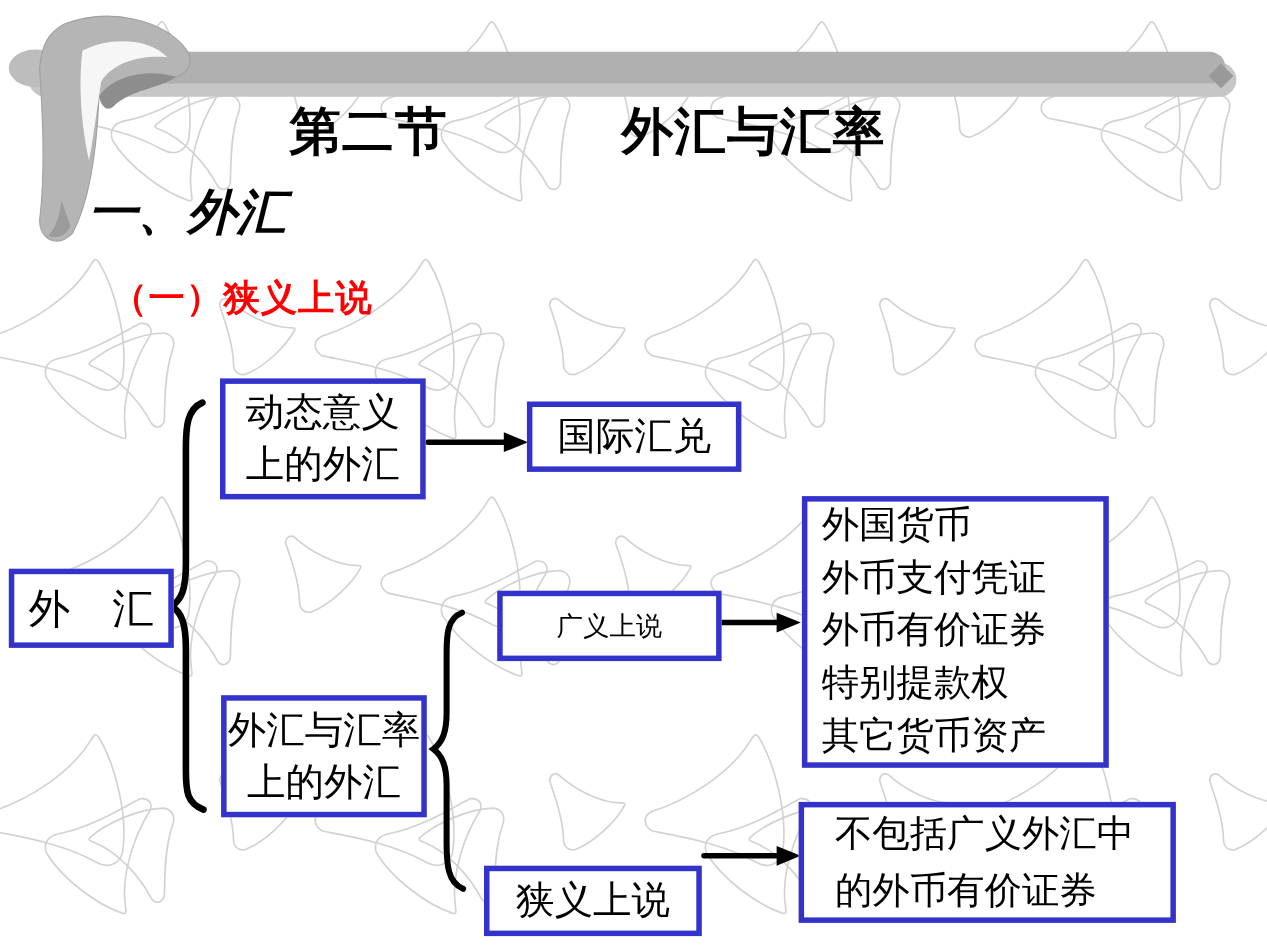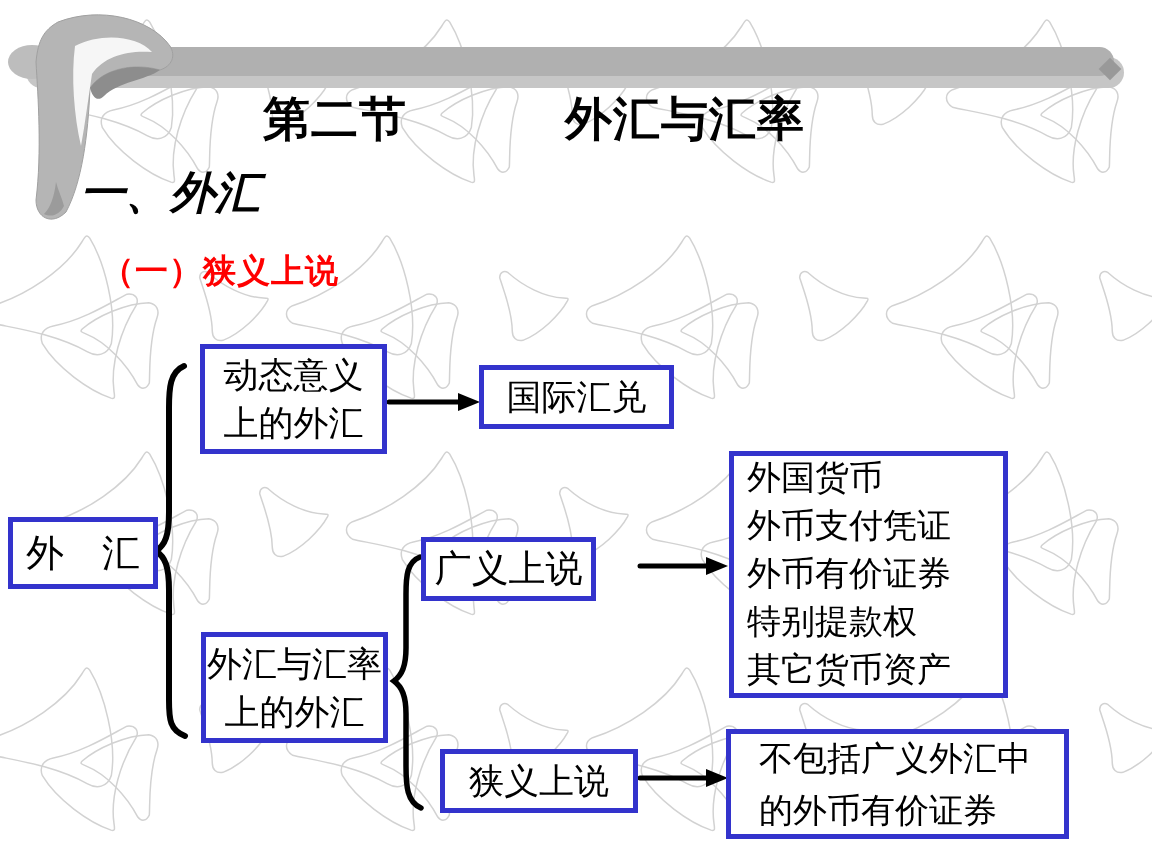--- a/index.html
+++ b/index.html
@@ -26,22 +26,22 @@
   .box { position:absolute; box-sizing:border-box; border:5px solid #3333cc;
     background:#ffffff; display:flex; flex-direction:column; justify-content:center;
     align-items:center; text-align:center; font-family:"DejaVu Serif", serif;
     color:#000; white-space:nowrap; }
   .box div { line-height:48px; }
 
   .box.root        { left:8px;   top:517px; width:150px; height:72px;  font-size:38px; }
   .box.dyn         { left:200px; top:344px; width:187px; height:110px; font-size:35px; }
   .box.intl        { left:479px; top:365px; width:195px; height:64px;  font-size:35px; }
   .box.stat        { left:201px; top:632px; width:187px; height:111px; font-size:35px; }
-  .box.broad       { left:421px; top:537px; width:175px; height:64px;  font-size:37px; }
-  .box.narrow      { left:440px; top:749px; width:198px; height:64px;  font-size:35px; }
+  .box.broad       { left:452px; top:537px; width:204px; height:64px;  font-size:24px; }
+  .box.narrow      { left:440px; top:787px; width:198px; height:64px;  font-size:35px; }
   .box.bigright    { left:729px; top:451px; width:279px; height:247px; font-size:34px;
                      align-items:flex-start; justify-content:flex-end;
                      padding:2px 0 0 13px; text-align:left; }
   .box.bottomright { left:726px; top:729px; width:343px; height:110px; font-size:34px;
                      align-items:flex-start; padding-left:28px; text-align:left; }
   .box.bottomright div { line-height:52px; }
 </style>
 </head>
 <body>
 

